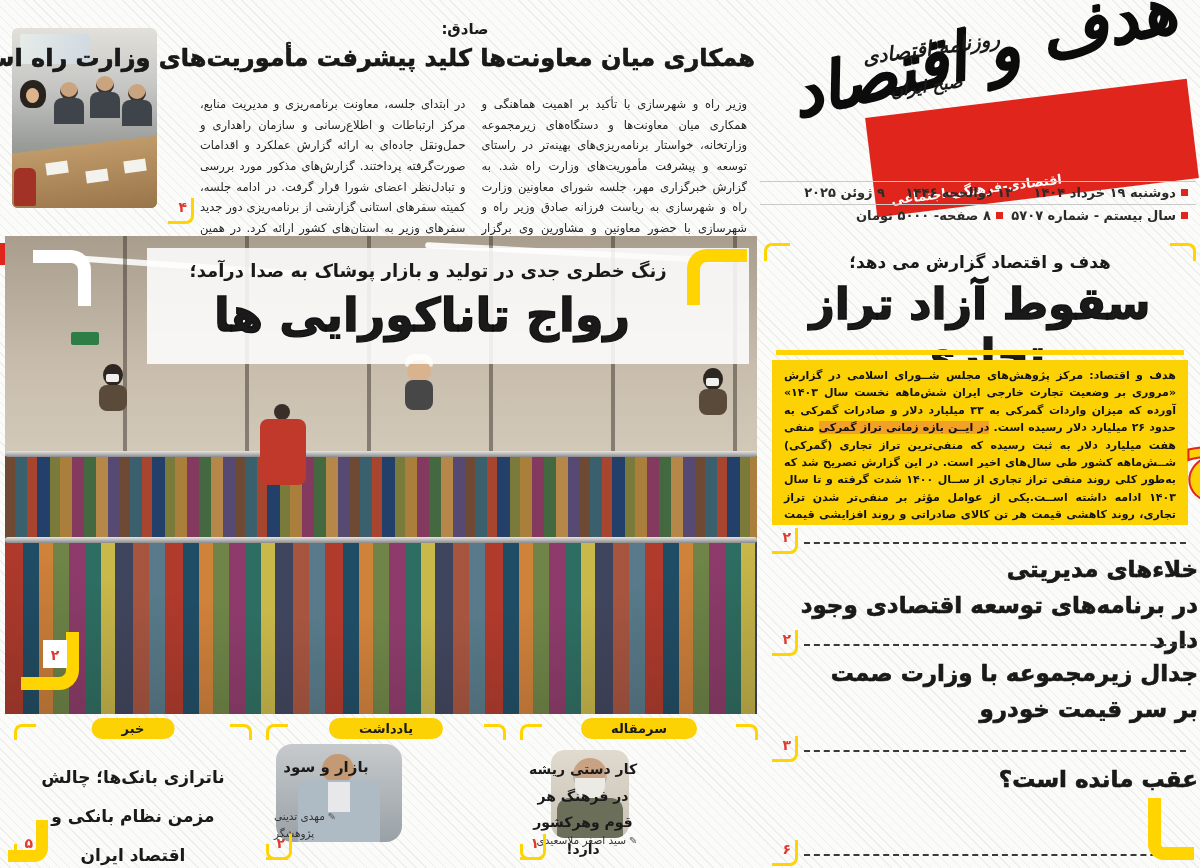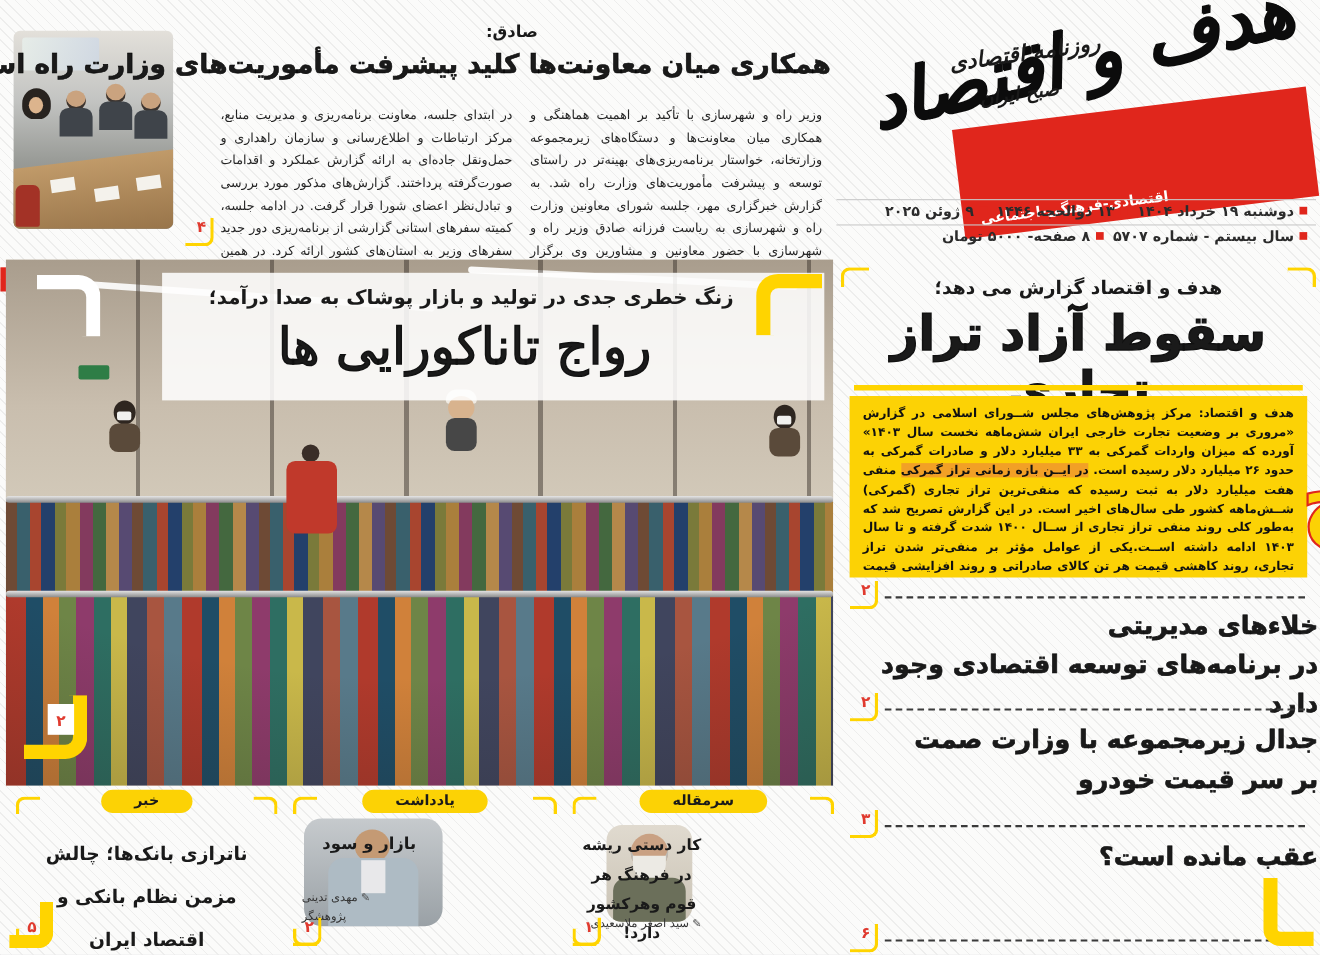--- a/index.html
+++ b/index.html
@@ -90,21 +90,21 @@
   .fig-red .head{ left:14px; top:0; width:16px; height:16px; background:#3a2e28; }
   .fig-red .body{ left:0; top:15px; width:46px; height:66px; background:#c0392b; }
   .fig-cap .head{ left:0; top:6px; width:24px; height:22px; background:#d8b38e; }
   .fig-cap .cap{ position:absolute; left:-2px; top:0; width:28px; height:13px; background:#efeae2; border-radius:12px 12px 4px 4px; }
   .fig-cap .body{ left:-2px; top:26px; width:28px; height:30px; background:#474747; }
   .fig-msk .head{ left:2px; top:0; width:20px; height:22px; background:#2e2620; }
   .fig-msk .mask{ position:absolute; left:5px; top:10px; width:13px; height:8px; background:#f0f0ee; border-radius:2px; }
   .fig-msk .body{ left:-2px; top:21px; width:28px; height:26px; background:#5a4a3a; }
   .headline-panel{ position:absolute; left:142px; top:12px; width:602px; height:116px; background:rgba(255,255,255,0.87); }
   .ps-kicker{ position:absolute; left:0; right:40px; top:12px; text-align:center; font-weight:bold; font-size:18px; }
-  .ps-headline{ position:absolute; left:0; right:52px; top:40px; text-align:center; font-weight:normal; font-size:46px; -webkit-text-stroke:1.3px #111; }
+  .ps-headline{ position:absolute; left:0; right:52px; top:40px; text-align:center; font-weight:bold; font-size:46px; -webkit-text-stroke:1.3px #111; }
   .corner-white-tl{ position:absolute; left:28px; top:14px; width:58px; height:56px; border-right:13px solid #fff; border-top:13px solid #fff; border-top-right-radius:20px; }
   .corner-yel-tr{ position:absolute; right:10px; top:13px; width:60px; height:56px; border-left:13px solid var(--yellow2); border-top:13px solid var(--yellow2); border-top-left-radius:20px; }
   .corner-yel-bl{ position:absolute; left:16px; bottom:24px; width:58px; height:58px; border-right:13px solid var(--yellow2); border-bottom:13px solid var(--yellow2); border-bottom-right-radius:20px; }
   .ps-badge{ position:absolute; left:38px; bottom:46px; width:24px; height:28px; background:#fff; text-align:center; padding-top:5px; }
   
   .lead{ position:absolute; left:762px; top:240px; width:436px; height:628px; }
   .lead .cor.tr{ left:2px; top:3px; width:26px; height:18px; }
   .lead .cor.tl{ right:2px; top:3px; width:26px; height:18px; }
   .lead-kicker{ position:absolute; left:0; right:0; top:12px; text-align:center; font-weight:bold; font-size:17px; }
   .lead-headline{ position:absolute; left:0; right:0; top:38px; text-align:center; font-weight:bold; font-size:44px; -webkit-text-stroke:1.3px #111; }
@@ -129,21 +129,21 @@
   .box .cor.br{ left:2px; bottom:2px; }
   .box .badge{ left:2px; bottom:2px; right:auto; }
   .pill{
     position:absolute; top:-4px; left:50%; transform:translateX(-50%);
     background:var(--yellow); border-radius:999px; padding:3px 30px;
     font-size:13px; font-weight:bold; white-space:nowrap;
   }
   .box-khabar{ left:12px; width:242px; }
   .k-title{ position:absolute; top:36px; left:10px; right:10px; text-align:center; font-weight:bold; font-size:17px; line-height:2.3; }
   .box-yaddasht{ left:264px; width:244px; }
-  .y-title{ position:absolute; top:36px; right:130px; left:10px; text-align:right; font-weight:bold; font-size:15px; }
+  .y-title{ position:absolute; top:36px; right:130px; left:10px; text-align:center; font-weight:bold; font-size:15px; }
   .y-author{ position:absolute; bottom:20px; right:130px; left:10px; font-size:10.5px; color:#333; text-align:left; line-height:1.6; }
   .y-photo{ position:absolute; top:22px; left:12px; width:126px; height:98px; border-radius:16px; overflow:hidden; background:linear-gradient(180deg,#c6cacd,#9aa1a6); }
   .y-photo .head{ position:absolute; left:46px; top:10px; width:32px; height:30px; border-radius:50%; background:#c49a74; }
   .y-photo .torso{ position:absolute; left:22px; top:36px; width:82px; height:62px; border-radius:14px 14px 0 0; background:#aebbc4; }
   .y-photo .shirt{ position:absolute; left:52px; top:38px; width:22px; height:30px; background:#e8e8ea; }
   .box-sarm{ left:518px; width:242px; }
   .s-photo{ position:absolute; top:28px; left:33px; width:78px; height:88px; border-radius:14px; overflow:hidden; background:linear-gradient(180deg,#e0dacf,#c9c2b4); }
   .s-photo .head{ position:absolute; left:22px; top:8px; width:34px; height:34px; border-radius:50%; background:#c9a183; box-shadow:0 -6px 0 0 #bdb9b2 inset; }
   .s-photo .beard{ position:absolute; left:24px; top:28px; width:30px; height:22px; border-radius:0 0 16px 16px; background:#eceae4; }
   .s-photo .torso{ position:absolute; left:6px; top:48px; width:66px; height:42px; border-radius:12px 12px 0 0; background:#6b6f5a; }

